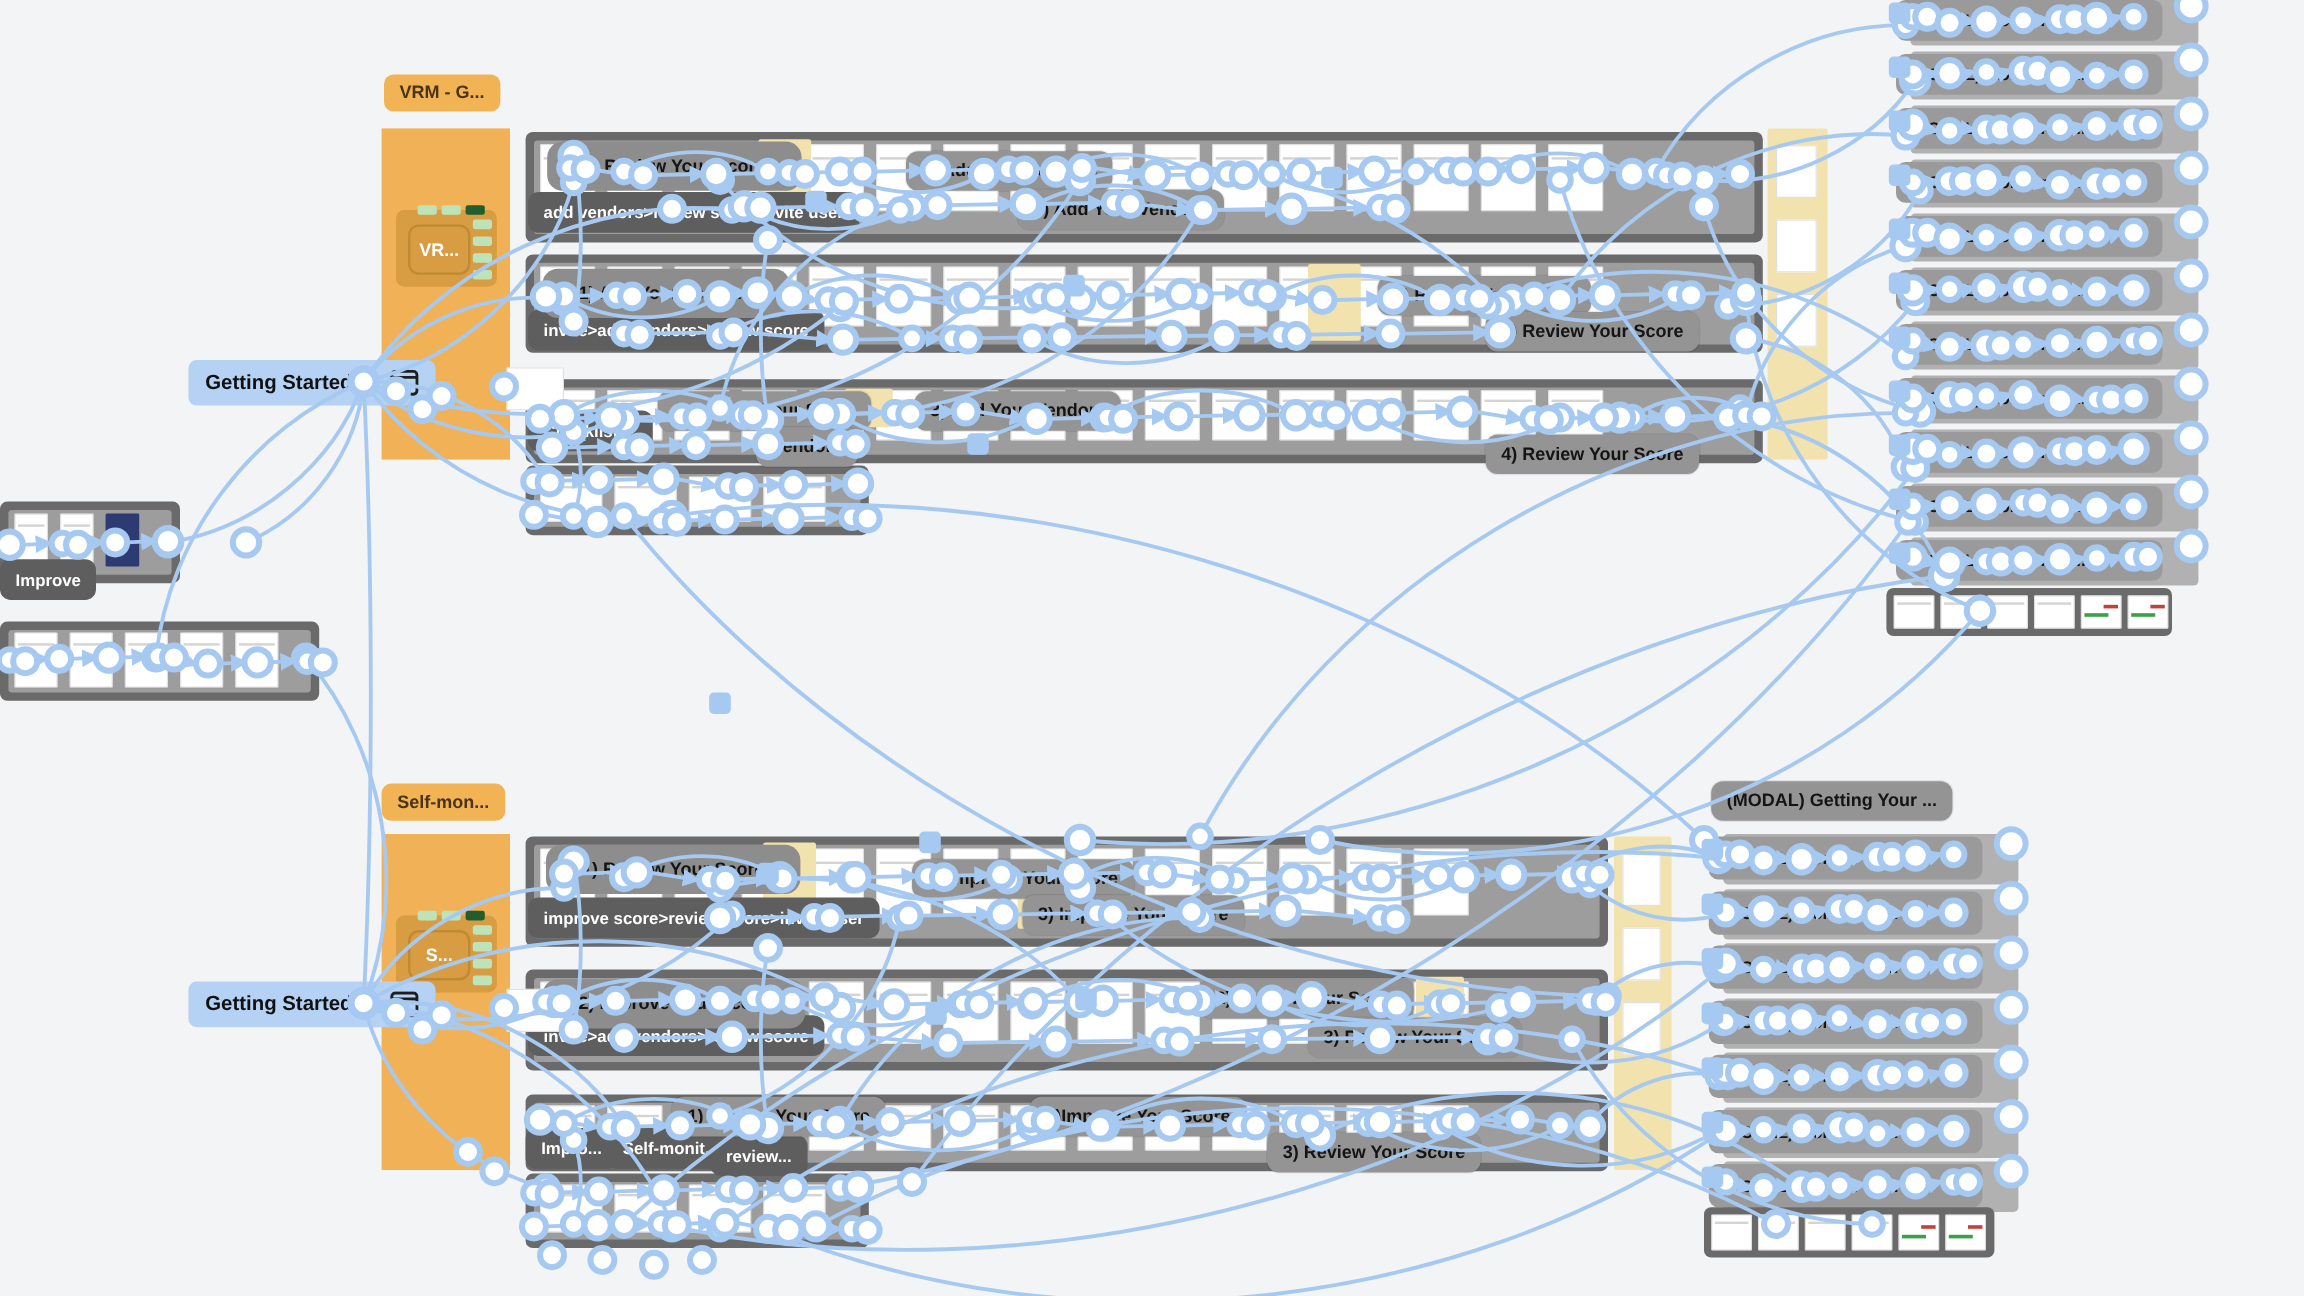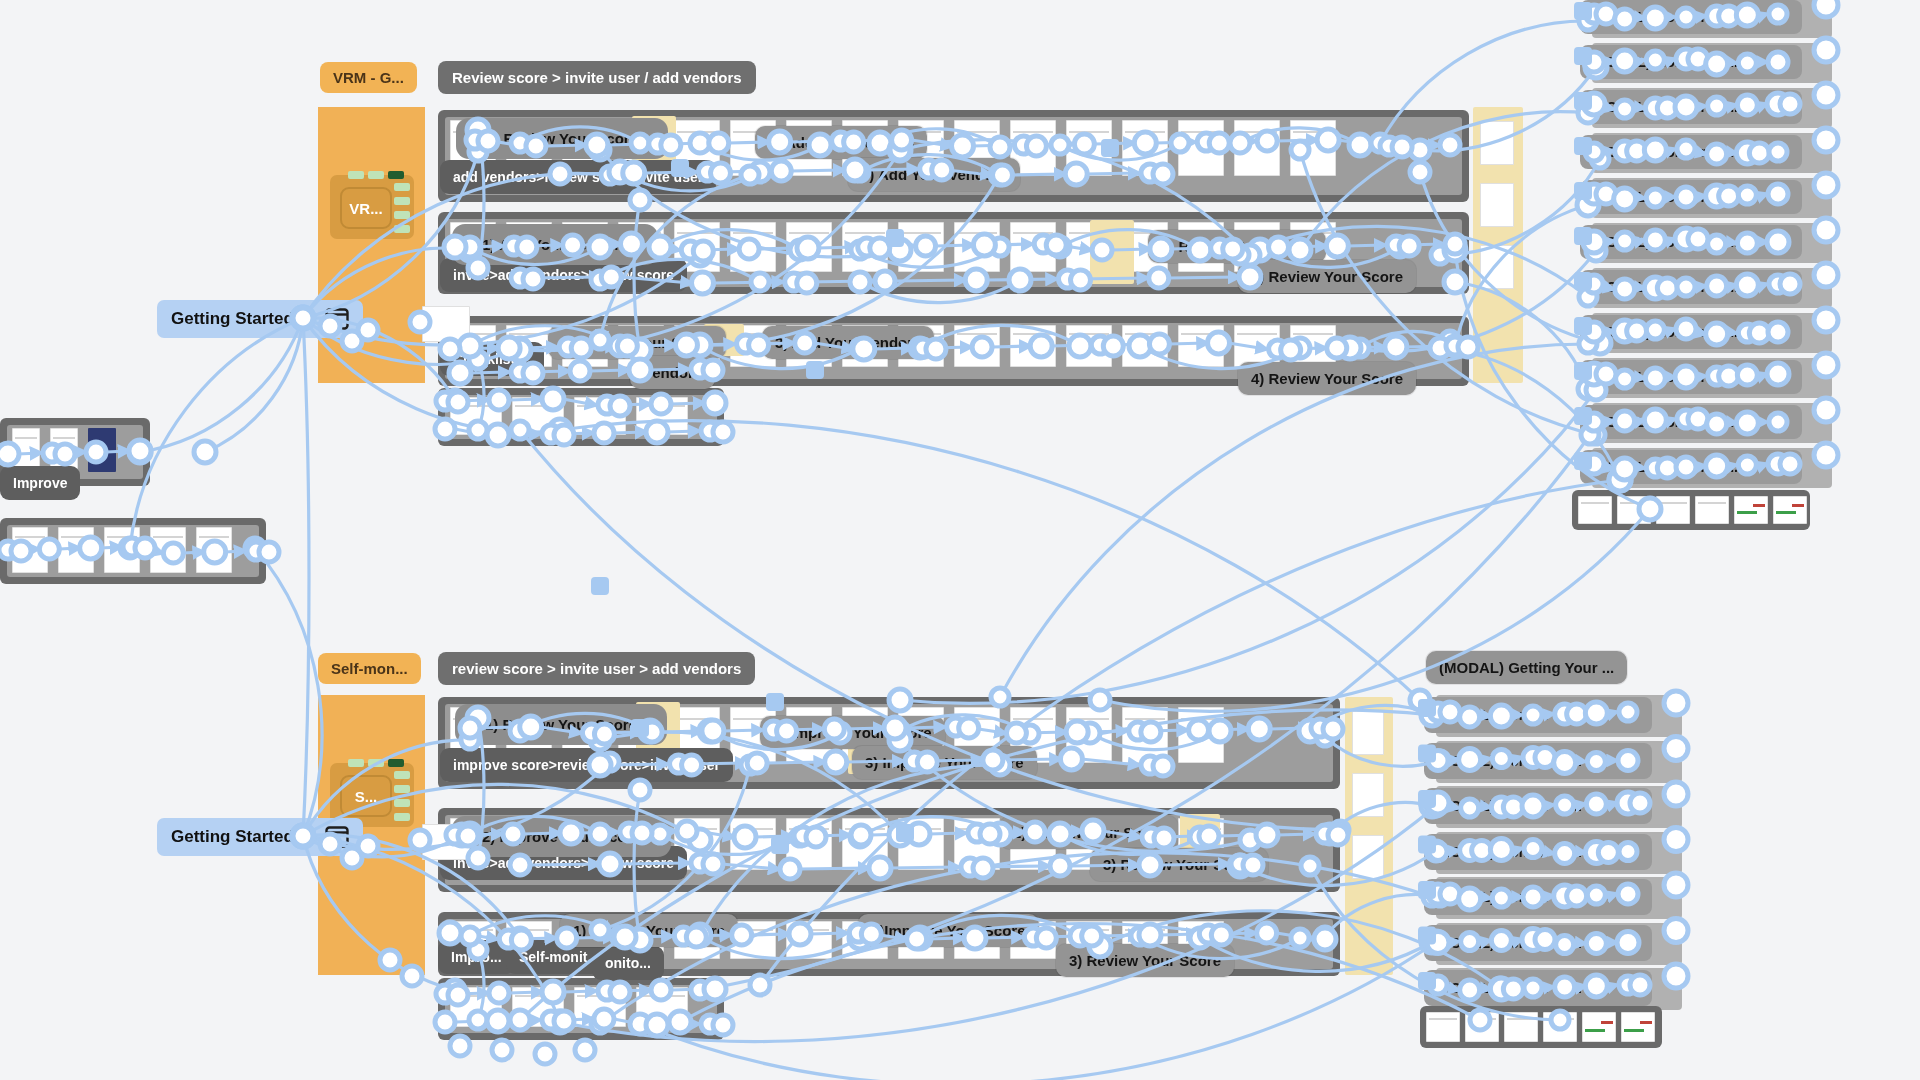--- a/index.html
+++ b/index.html
@@ -1524,42 +1524,40 @@
       <div class="thumb" style="left: 162px; top: 6px; width: 34px; height: 30px;">
         <div class="bar-g"></div>
         <div class="bar-r"></div>
       </div>
       <div class="thumb" style="left: 201px; top: 6px; width: 34px; height: 30px;">
         <div class="bar-g"></div>
         <div class="bar-r"></div>
       </div>
     </div>
     <div class="pill badge" style="left: 320px; top: 62px;">VRM - G...</div>
-    <div class="pill header" style="left: 438px; top: 61px;">Review score &gt; invite user / add vendors</div>
     <div class="pill title" style="left: 440px; top: 160px;">add vendors&gt;review score.invite user</div>
     <div class="pill title" style="left: 440px; top: 258px;">invite&gt;add vendors&gt;review score</div>
     <div class="pill title" style="left: 440px; top: 342px;">Checklist ...</div>
     <div class="pill olabel-big" style="left: 456px; top: 118px;">1) Review Your Score</div>
     <div class="pill olabel" style="left: 755px; top: 126px;">2) Add Your Vendors</div>
     <div class="pill olabel" style="left: 848px; top: 158px;">3) Add Your Vendors</div>
     <div class="pill olabel-big" style="left: 452px; top: 224px;">1) Add Your Vendors</div>
     <div class="pill olabel" style="left: 1148px; top: 230px;">3) Review Your Score</div>
     <div class="pill olabel" style="left: 1238px; top: 260px;">4) Review Your Score</div>
     <div class="pill olabel" style="left: 548px; top: 326px;">2) Review Your Score</div>
     <div class="pill olabel" style="left: 630px; top: 356px;">Vendors</div>
     <div class="pill olabel" style="left: 762px; top: 326px;">3) Add Your Vendors</div>
     <div class="pill olabel" style="left: 1238px; top: 362px;">4) Review Your Score</div>
     <div class="pill title" style="left: 0px; top: 466px;">Improve</div>
     <div class="pill badge" style="left: 318px; top: 653px;">Self-mon...</div>
-    <div class="pill header" style="left: 438px; top: 652px;">review score &gt; invite user &gt; add vendors</div>
     <div class="pill title" style="left: 440px; top: 748px;">improve score&gt;review score&gt;invite user</div>
     <div class="pill title" style="left: 440px; top: 846px;">invite&gt;add vendors&gt;review score</div>
     <div class="pill title" style="left: 438px; top: 940px;">Impro...</div>
     <div class="pill title" style="left: 506px; top: 940px;">Self-monit...</div>
-    <div class="pill title" style="left: 592px; top: 946px;">onito...</div>
+    <div class="pill title" style="left: 592px; top: 946px;">review...</div>
     <div class="pill olabel-big" style="left: 455px; top: 704px;">1) Review Your Score</div>
     <div class="pill olabel" style="left: 760px; top: 716px;">2) Improve Your Score</div>
     <div class="pill olabel" style="left: 852px; top: 746px;">3) Improve Your Score</div>
     <div class="pill olabel-big" style="left: 452px; top: 816px;">2) Improve Your Score</div>
     <div class="pill olabel" style="left: 1000px; top: 816px;">2) Review Your Score</div>
     <div class="pill olabel" style="left: 1090px; top: 848px;">3) Review Your Score</div>
     <div class="pill olabel" style="left: 560px; top: 914px;">1) Review Your Score</div>
     <div class="pill olabel" style="left: 858px; top: 914px;">3)Improve Your Score</div>
     <div class="pill olabel" style="left: 1056px; top: 944px;">3) Review Your Score</div>
     <div class="pill olabel" style="left: 1426px; top: 651px;">(MODAL) Getting Your ...</div>

